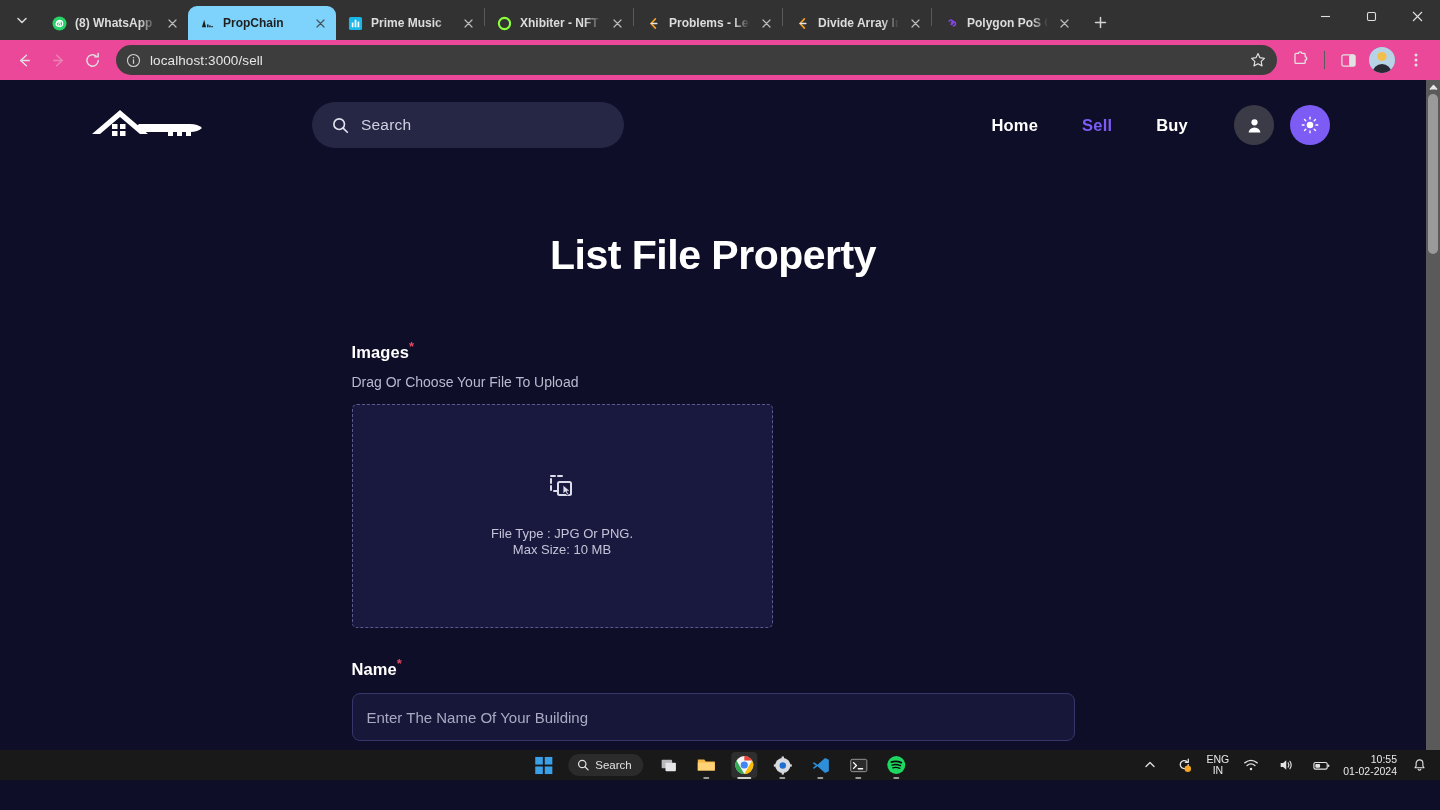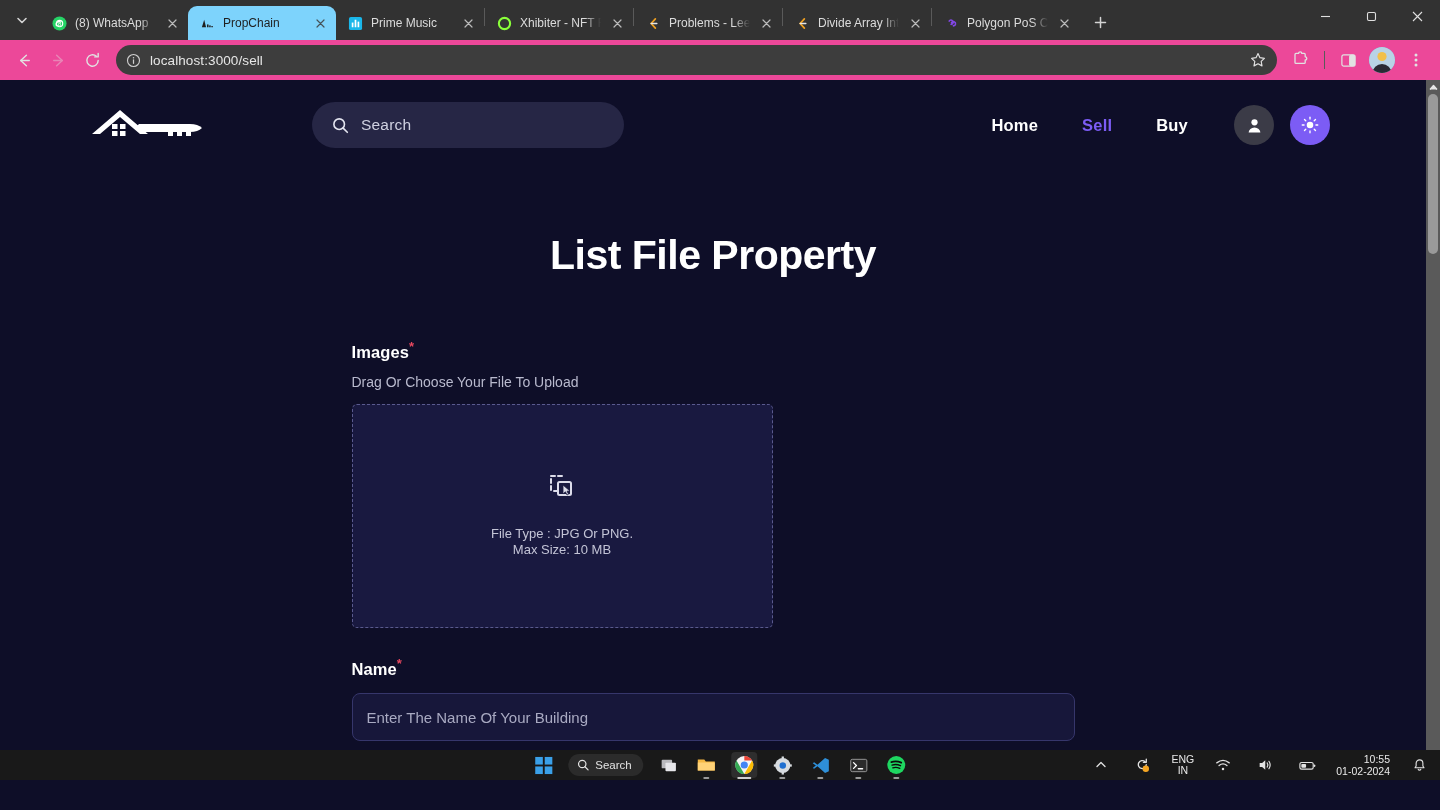--- a/index.html
+++ b/index.html
@@ -8,21 +8,21 @@
     font-family:"Liberation Sans", sans-serif;
     background:#0e0e28;
     -webkit-font-smoothing:antialiased;
   }
 
   
   .browser { width:1440px; height:780px; background:#323232; position:relative; }
 
   .tabstrip {
     height:40px; background:#323232; display:flex; align-items:flex-end;
-    padding-left:4px; position:relative;
+    padding-left:4px; position:relative;font-weight:bold;
   }
   .tab-list-btn {
     width:28px; height:28px; margin:0 4px 6px 4px; border-radius:4px;
     display:flex; align-items:center; justify-content:center; flex:none;
   }
 
   .tab {
     height:34px; width:148px; flex:none; display:flex; align-items:center;
     padding:0 8px 0 11px; border-radius:9px 9px 0 0; position:relative;
     color:#c8c8c8; font-size:12px; gap:8px;
@@ -121,21 +121,21 @@
   }
   .tb-center { position:absolute; left:50%; transform:translateX(-50%); display:flex; align-items:center; gap:12px; height:30px; }
   .tb-icon { width:26px; height:26px; display:flex; align-items:center; justify-content:center; position:relative; flex:none; }
   .tb-icon.active { background:#2e2e2e; border-radius:4px; }
   .tb-dot { position:absolute; bottom:-1px; left:50%; transform:translateX(-50%); width:6px; height:2px; background:#9a9a9a; border-radius:1px; }
   .tb-dot.wide { width:14px; background:#d0d0d0; }
   .tb-search {
     height:22px; background:#2b2b2b; border-radius:11px; display:flex; align-items:center;
     gap:6px; padding:0 12px 0 9px; color:#e2e2e2; font-size:11.5px;
   }
-  .tray { margin-left:auto; display:flex; align-items:center; gap:16px; padding-right:8px; height:30px; }
+  .tray { margin-left:auto; display:flex; align-items:center; gap:9px; padding-right:8px; height:30px; }
   .tray-lang { color:#e9e9e9; font-size:10.5px; line-height:11px; text-align:center; }
   .tray-clock { color:#e9e9e9; font-size:10.5px; line-height:12px; text-align:right; }
 </style>
 </head>
 <body>
 
 <div class="browser">
 
   <div class="tabstrip">
     <div class="tab-list-btn">

